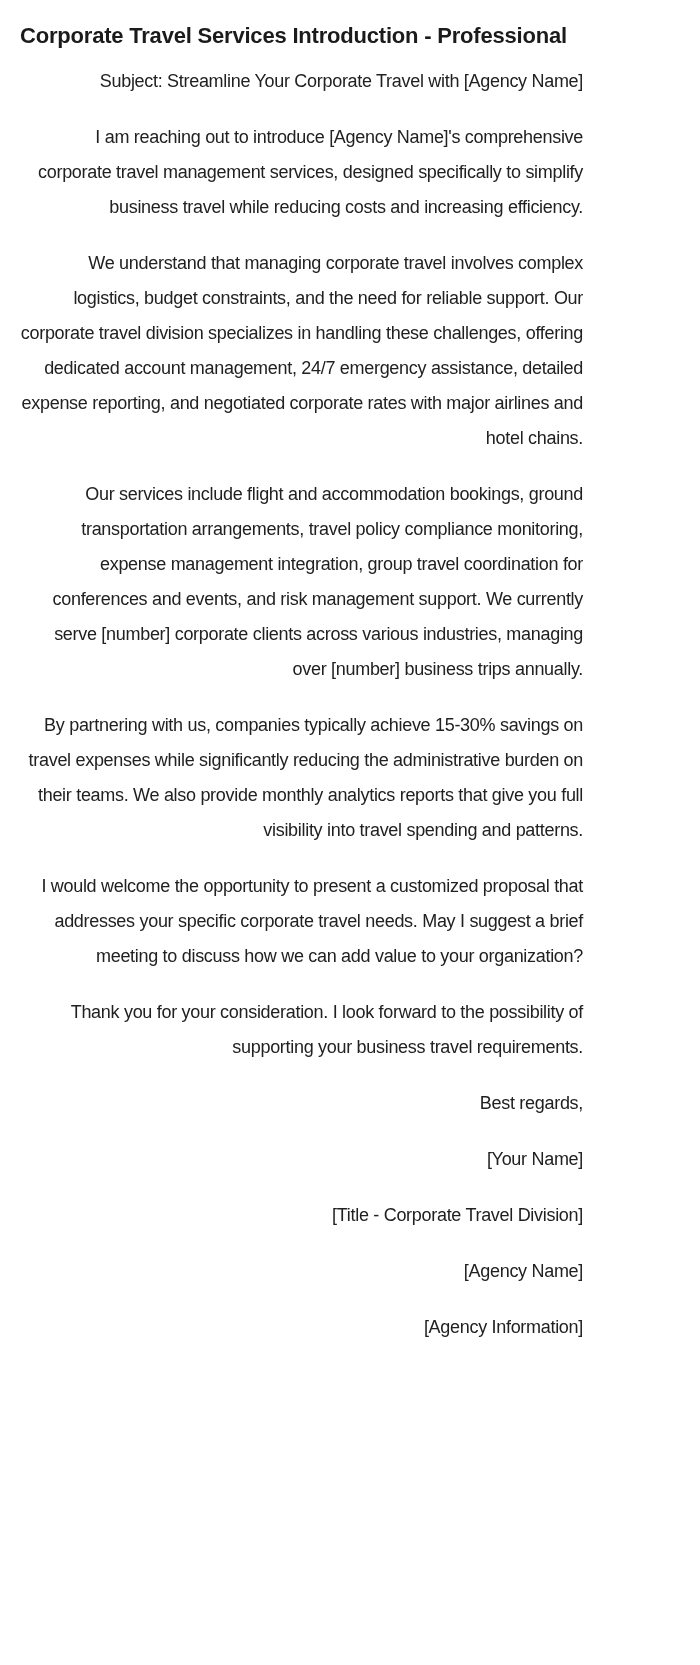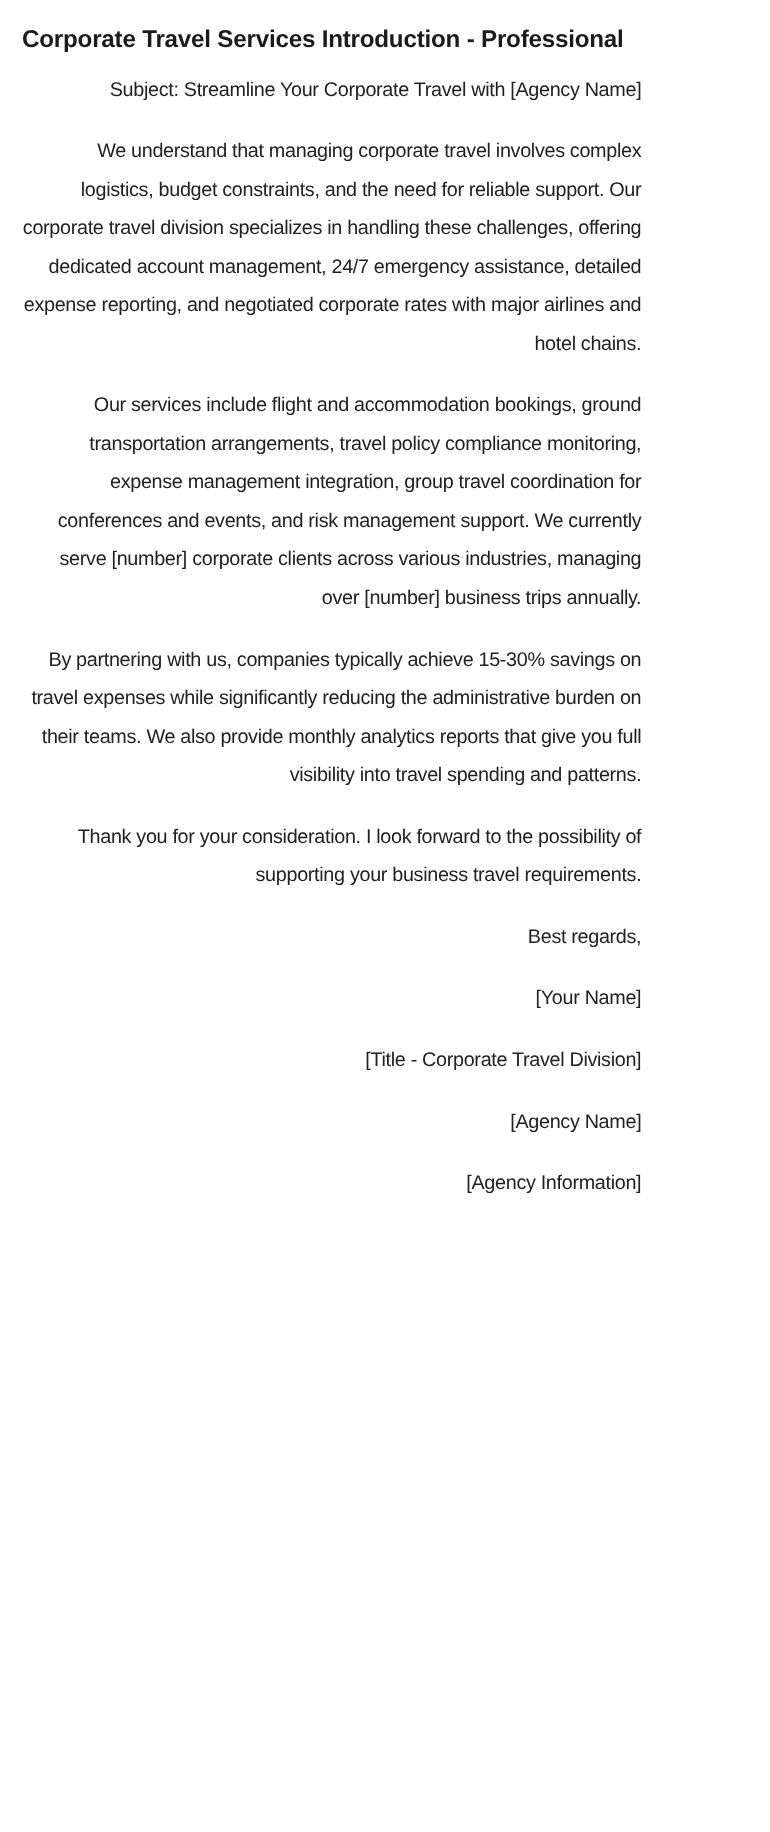--- a/index.html
+++ b/index.html
@@ -43,27 +43,29 @@
 </style>
 </head>
 <body>
 
 <main class="letter">
   <h1>Corporate Travel Services Introduction - Professional</h1>
 
   <p>Subject: Streamline Your Corporate Travel with [Agency Name]</p>
 
 
+  <p>I am reaching out to introduce [Agency Name]'s comprehensive corporate travel management services, designed specifically to simplify business travel while reducing costs and increasing efficiency.</p>
 
   <p>We understand that managing corporate travel involves complex logistics, budget constraints, and the need for reliable support. Our corporate travel division specializes in handling these challenges, offering dedicated account management, 24/7 emergency assistance, detailed expense reporting, and negotiated corporate rates with major airlines and hotel chains.</p>
 
   <p>Our services include flight and accommodation bookings, ground transportation arrangements, travel policy compliance monitoring, expense management integration, group travel coordination for conferences and events, and risk management support. We currently serve [number] corporate clients across various industries, managing over [number] business trips annually.</p>
 
   <p>By partnering with us, companies typically achieve 15-30% savings on travel expenses while significantly reducing the administrative burden on their teams. We also provide monthly analytics reports that give you full visibility into travel spending and patterns.</p>
 
+  <p>I would welcome the opportunity to present a customized proposal that addresses your specific corporate travel needs. May I suggest a brief meeting to discuss how we can add value to your organization?</p>
 
   <p>Thank you for your consideration. I look forward to the possibility of supporting your business travel requirements.</p>
 
   <p>Best regards,</p>
 
   <p>[Your Name]</p>
 
   <p>[Title - Corporate Travel Division]</p>
 
   <p>[Agency Name]</p>

